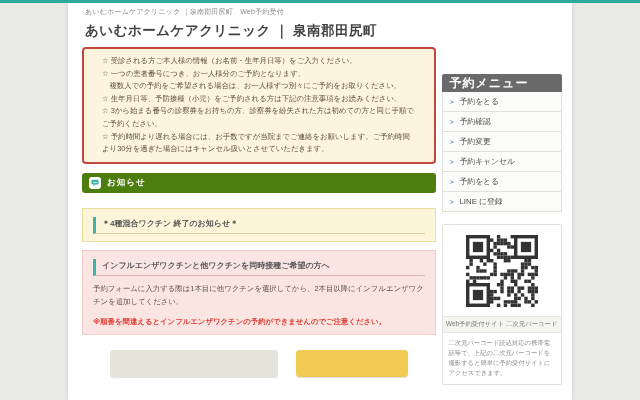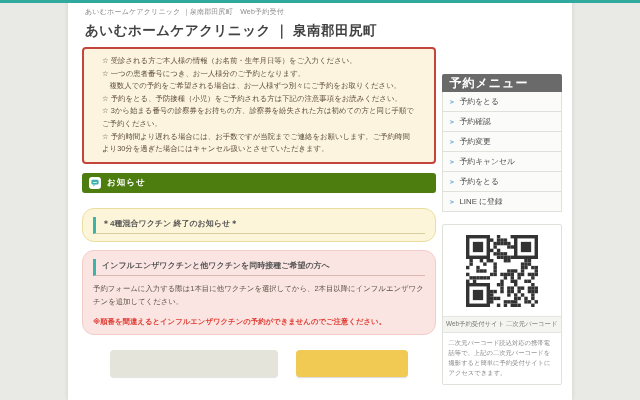--- a/index.html
+++ b/index.html
@@ -37,21 +37,21 @@
     margin-top:9px; height:20px; background:#4d7c0f; border-radius:3px;
     display:flex; align-items:center; padding:0 7px; color:#fff;
     font-size:8.5px; font-weight:bold; letter-spacing:1px;
   }
   .news-header .bubble {
     width:12px; height:12px; background:#fff; border-radius:3px;
     margin-right:6px; display:flex; align-items:center; justify-content:center;
   }
 
   
-  .news-card { border-radius:12px; padding:8px 10px 7px; margin-top:15px; }
+  .news-card { border-radius:0; padding:8px 10px 7px; margin-top:15px; }
   .news-card.yellow { background:#fdf5d9; border:1px solid #eade9f; }
   .news-card.pink { background:#fbe5e2; border:1px solid #f2cdc8; margin-top:8px; }
   .news-title {
     border-left:3px solid #3db4a9; padding:1px 0 4px 6px;
     font-size:8px; font-weight:bold; color:#555; 
   }
   .yellow .news-title { border-bottom:1px solid #d9cf9c; }
   .pink .news-title { border-bottom:1px solid #dcb7b2; }
   .news-body { font-size:7.4px; line-height:13px; color:#5a5248; margin-top:6px; }
   .news-warning { font-size:7.4px; font-weight:bold; color:#e03c34; margin-top:9px; }
@@ -100,21 +100,21 @@
   <div class="page-title">あいむホームケアクリニック ｜ 泉南郡田尻町</div>
 
   <div class="columns">
 
     <div class="main-col">
 
       <div class="notice-box">
         <div class="notice-line">☆ 受診される方ご本人様の情報（お名前・生年月日等）をご入力ください。</div>
         <div class="notice-line">☆ 一つの患者番号につき、お一人様分のご予約となります。</div>
         <div class="notice-line">　複数人での予約をご希望される場合は、お一人様ずつ別々にご予約をお取りください。</div>
-        <div class="notice-line">☆ 予約をとる、予防接種（小児）をご予約される方は下記の注意事項をお読みください。</div>
+        <div class="notice-line">☆ 生年月日等、予防接種（小児）をご予約される方は下記の注意事項をお読みください。</div>
         <div class="notice-line">☆ 3から始まる番号の診察券をお持ちの方、診察券を紛失された方は初めての方と同じ手順でご予約ください。</div>
         <div class="notice-line">☆ 予約時間より遅れる場合には、お手数ですが当院までご連絡をお願いします。ご予約時間より30分を過ぎた場合にはキャンセル扱いとさせていただきます。</div>
       </div>
 
       <div class="news-header">
         <span class="bubble">
           <svg width="8" height="8" viewBox="0 0 10 10">
             <rect x="0.5" y="1" width="9" height="6" rx="1.6" fill="#3db4a9"></rect>
             <path d="M3 7 L3 9.3 L5.6 7 Z" fill="#3db4a9"></path>
             <rect x="2.4" y="3.6" width="5.2" height="1" rx="0.5" fill="#ffffff"></rect>

